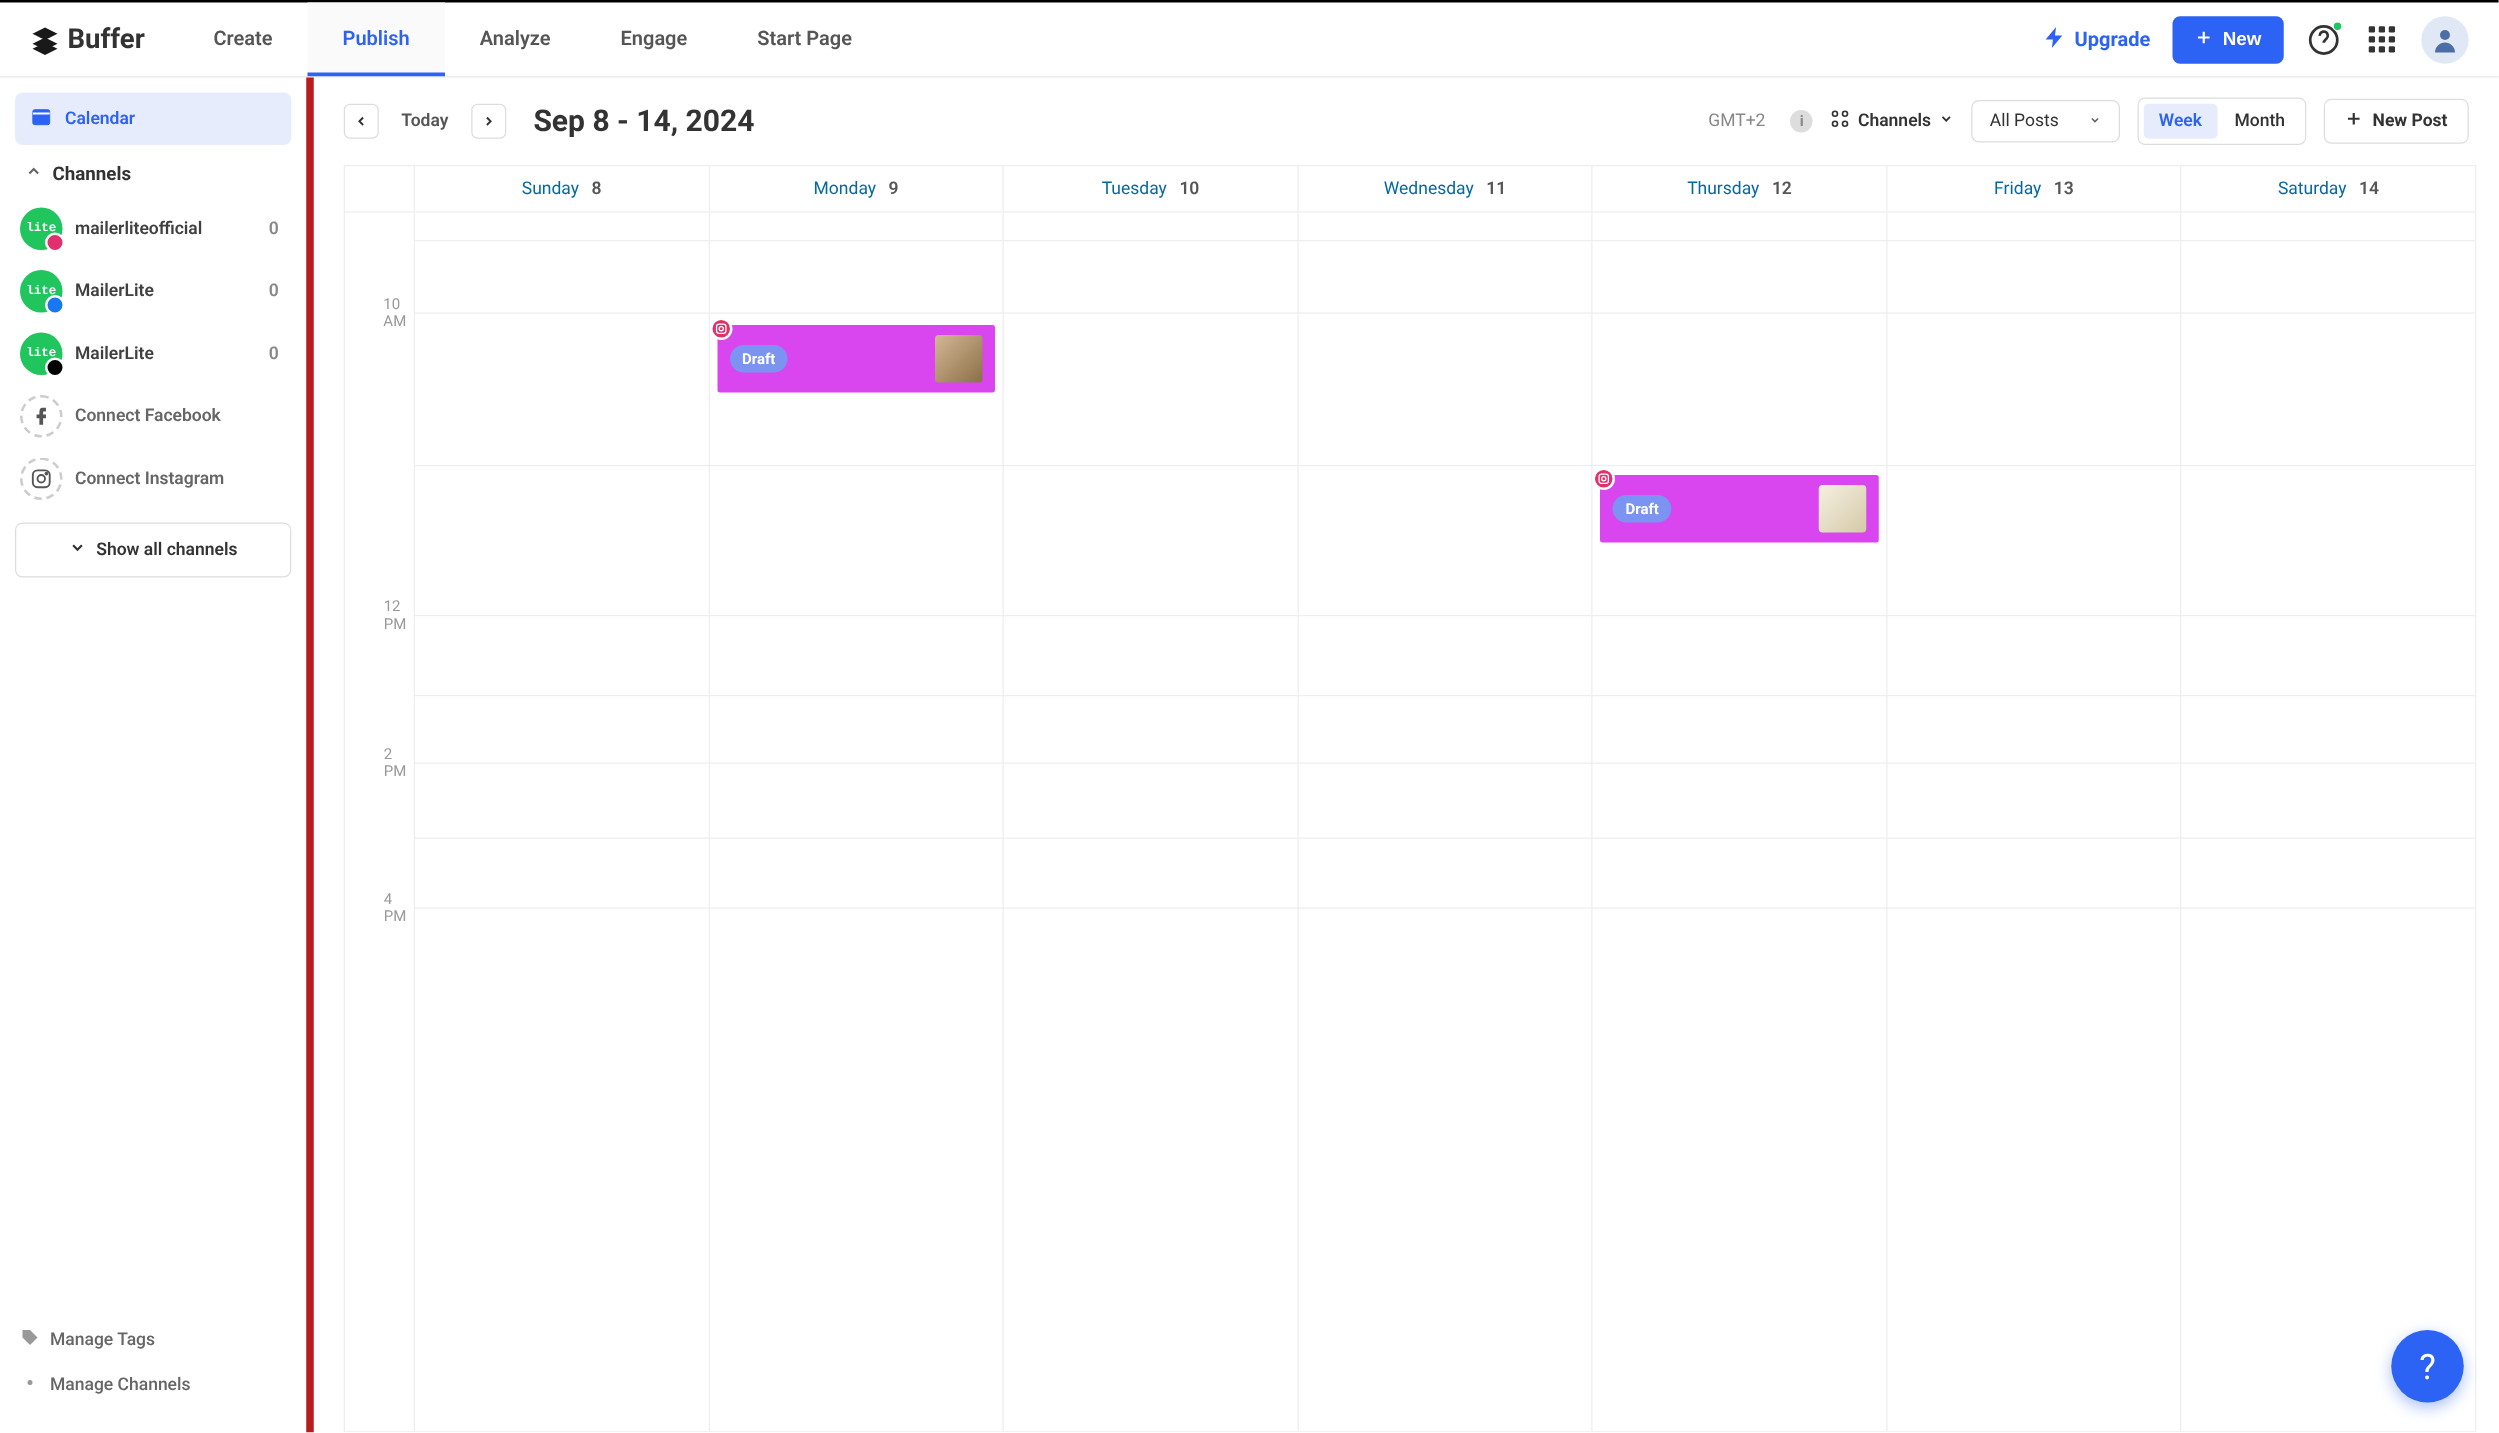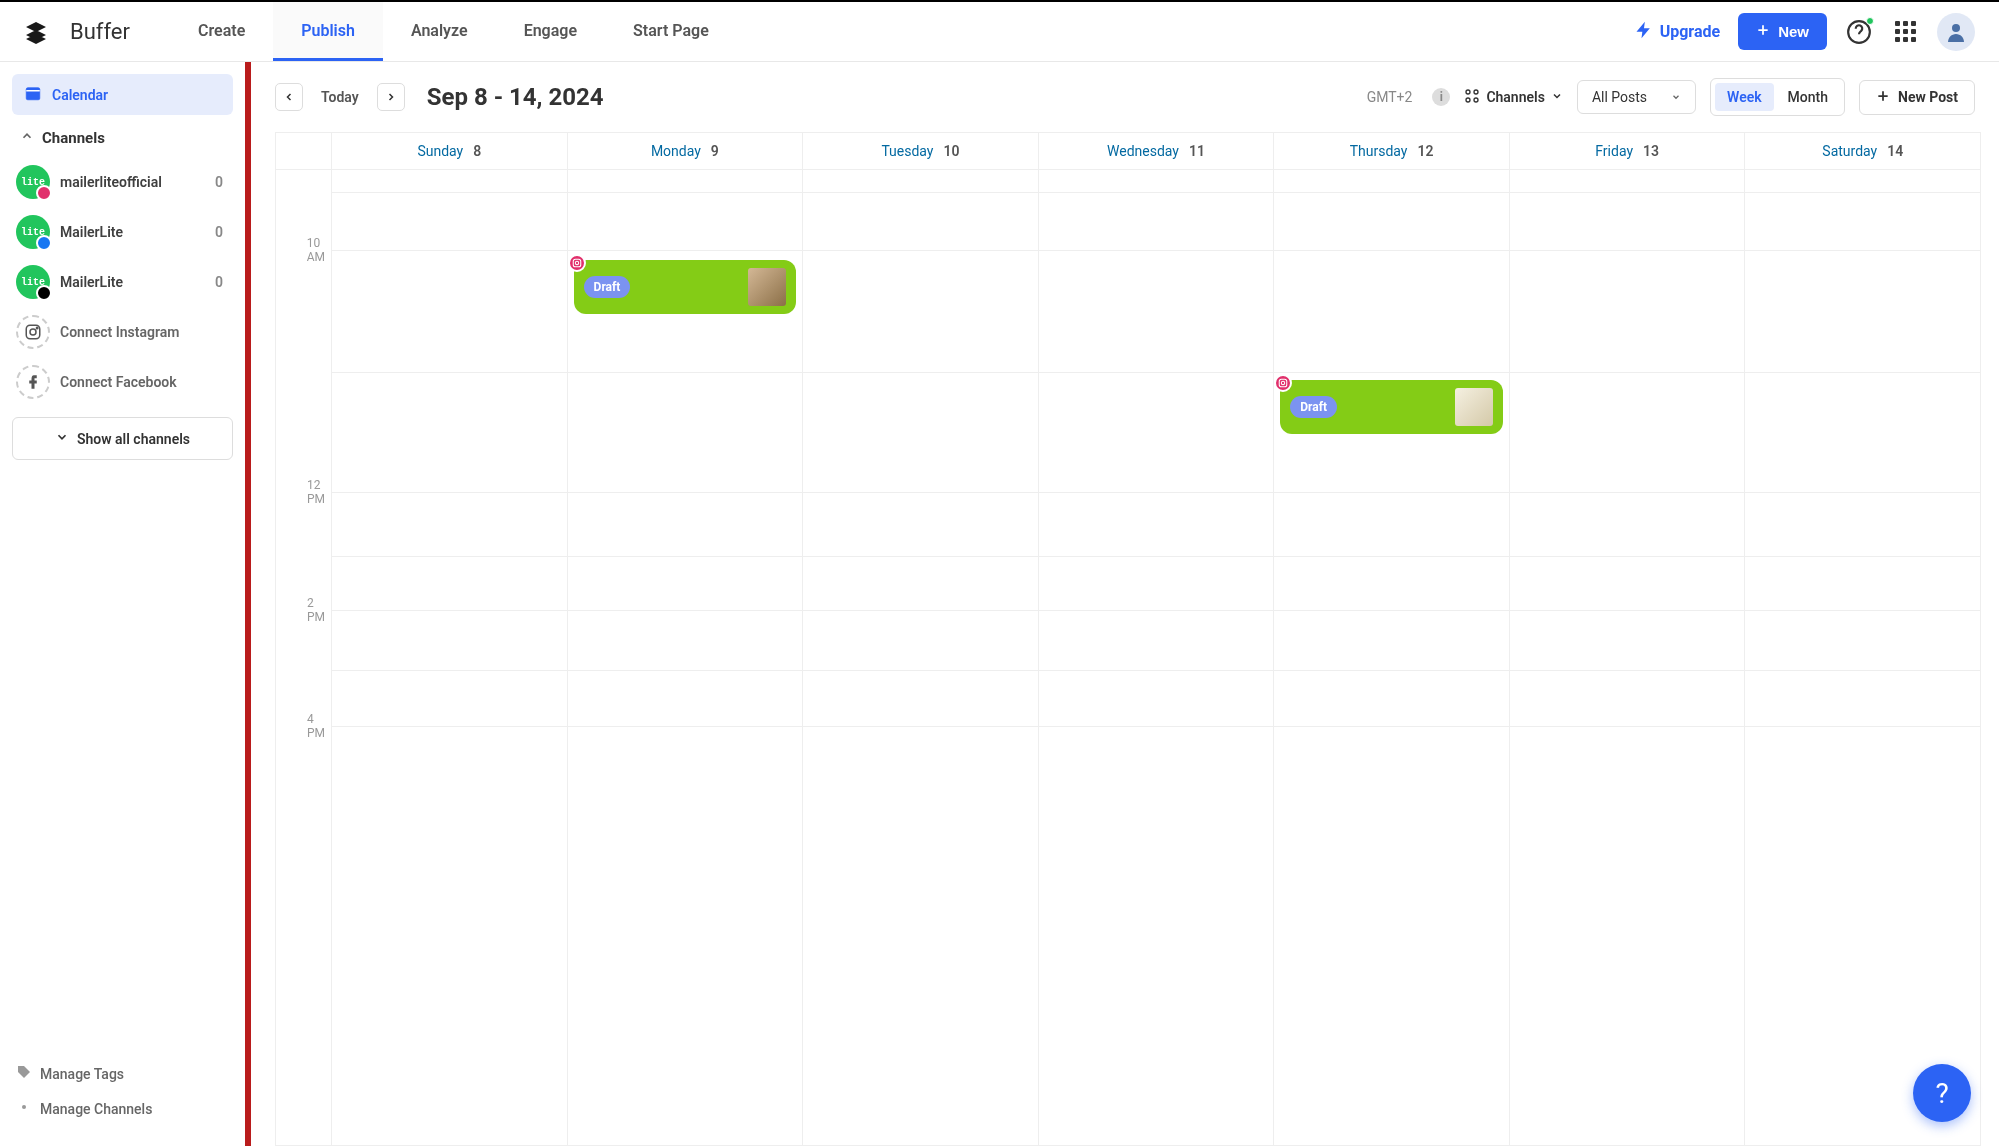--- a/index.html
+++ b/index.html
@@ -3,21 +3,21 @@
 <meta charset="utf-8">
 <style>
 * { box-sizing: border-box; margin: 0; padding: 0; }
 body { font-family: -apple-system, BlinkMacSystemFont, "Segoe UI", Roboto, sans-serif; background: #fff; color: #333; font-size: 14px; }
 
 
 .top-strip { height: 2px; background: #000; }
 
 
 .header { display: flex; align-items: center; height: 60px; border-bottom: 1px solid #e8e8e8; padding: 0 24px; }
-.logo { display: flex; align-items: center; font-weight: 400; font-size: 22px; gap: 22px; margin-right: 40px; }
+.logo { display: flex; align-items: center; font-weight: 700; font-size: 22px; gap: 6px; margin-right: 27px; }
 .logo-icon { display: inline-flex; }
 .nav-tabs { display: flex; height: 100%; }
 .nav-tab { display: flex; align-items: center; padding: 16px 28px; font-size: 16px; font-weight: 600; color: #555; cursor: pointer; border-bottom: 3px solid transparent; }
 .nav-tab.active { color: #2c63f4; border-bottom-color: #2c63f4; background: #fafafa; }
 .header-right { margin-left: auto; display: flex; align-items: center; gap: 18px; }
 .upgrade { display: flex; align-items: center; gap: 6px; color: #2c63f4; font-weight: 700; font-size: 16px; cursor: pointer; }
 .btn-new { background: #2c63f4; color: #fff; border: none; border-radius: 6px; padding: 10px 18px; font-size: 15px; font-weight: 700; display: flex; align-items: center; gap: 8px; cursor: pointer; }
 .icon-btn { width: 28px; height: 28px; display: flex; align-items: center; justify-content: center; cursor: pointer; position: relative; }
 .avatar { width: 38px; height: 38px; border-radius: 50%; background: #e1e8f5; display: flex; align-items: center; justify-content: center; cursor: pointer; }
 .grid-apps { display: grid; grid-template-columns: repeat(3, 5px); grid-template-rows: repeat(3, 5px); gap: 3px; }
@@ -69,21 +69,21 @@
 .cal-day-header .dow { font-weight: 400; color: #0369a1; margin-right: 10px; }
 .cal-day-header .dom { font-weight: 600; color: #555; }
 .cal-body { flex: 1; overflow-y: auto; border: 1px solid #eee; display: flex; }
 .time-col { width: 56px; position: relative; border-right: 1px solid #eee; }
 .time-label { position: absolute; right: 6px; transform: translateY(-50%); font-size: 12px; color: #999; margin-left: 48px; }
 .days-grid { flex: 1; display: flex; position: relative; }
 .day-col { flex: 1; border-right: 1px solid #eee; position: relative; }
 .day-col:last-child { border-right: none; }
 .hour-line { position: absolute; left: 0; right: 0; border-top: 1px solid #eee; }
 
-.event { position: absolute; left: 6px; right: 6px; background: #84cc16; border-radius: 12px; padding: 8px 10px; display: flex; align-items: center; gap: 8px; cursor: pointer; }
+.event { position: absolute; left: 6px; right: 6px; background: #d946ef; border-radius: 2px; padding: 8px 10px; display: flex; align-items: center; gap: 8px; cursor: pointer; }
 .event-badge { position: absolute; top: -6px; left: -6px; width: 18px; height: 18px; border-radius: 50%; background: #e1306c; border: 2px solid #fff; display:flex; align-items:center; justify-content:center; }
 .draft-tag { background: #7b93f1; color: #fff; font-size: 12px; font-weight: 700; padding: 4px 10px; border-radius: 12px; }
 .event-thumb { width: 38px; height: 38px; background: linear-gradient(135deg,#d4b896,#8b6f47); border-radius: 3px; margin-left: auto; }
 .event-thumb.light { background: linear-gradient(135deg,#f5f0e1,#d4c9a8); }
 
 
 .help-fab { position: fixed; bottom: 24px; right: 28px; width: 58px; height: 58px; border-radius: 50%; background: #2c63f4; color: #fff; display: flex; align-items: center; justify-content: center; font-size: 28px; cursor: pointer; box-shadow: 0 4px 12px rgba(44,99,244,0.4); }
 
 .info-circle { width:18px; height:18px; border-radius:50%; background:#ddd; color:#888; display:inline-flex; align-items:center; justify-content:center; font-size:12px; font-weight:700; }
 .green-dot { position:absolute; top:-1px; right:-1px; width:8px; height:8px; background:#21c55d; border-radius:50%; border:1px solid #fff; }
@@ -196,35 +196,35 @@
       <div class="channel-avatar">
         <span>lite</span>
         <span class="channel-badge x"></span>
       </div>
       <span class="channel-name">MailerLite</span>
       <span class="channel-count">0</span>
     </div>
 
     <div class="channel-row">
       <div class="channel-avatar dashed">
+        <svg width="18" height="18" viewBox="0 0 24 24" fill="#555">
+            <path d="M13 3h4v4h-3v3h3v4h-3v7h-4v-7H7v-4h3V8c0-3 1-5 3-5z"></path>
+          </svg>
+      </div>
+      <span class="channel-name" style="color:#666;">Connect Facebook</span>
+    </div>
+    <div class="channel-row">
+      <div class="channel-avatar dashed">
         <svg width="18" height="18" viewBox="0 0 24 24" fill="none" stroke="#555" stroke-width="2">
             <rect x="3" y="3" width="18" height="18" rx="5"></rect>
             <circle cx="12" cy="12" r="4"></circle>
             <circle cx="17.5" cy="6.5" r="1" fill="#555"></circle>
           </svg>
       </div>
       <span class="channel-name" style="color:#666;">Connect Instagram</span>
-    </div>
-    <div class="channel-row">
-      <div class="channel-avatar dashed">
-        <svg width="18" height="18" viewBox="0 0 24 24" fill="#555">
-            <path d="M13 3h4v4h-3v3h3v4h-3v7h-4v-7H7v-4h3V8c0-3 1-5 3-5z"></path>
-          </svg>
-      </div>
-      <span class="channel-name" style="color:#666;">Connect Facebook</span>
     </div>
 
     <div class="show-all-btn">
       <span>
         <svg width="14" height="14" viewBox="0 0 24 24" fill="none" stroke="#333" stroke-width="3">
             <path d="M6 9l6 6 6-6"></path>
           </svg>
       </span>
       <span>Show all channels</span>
     </div>

